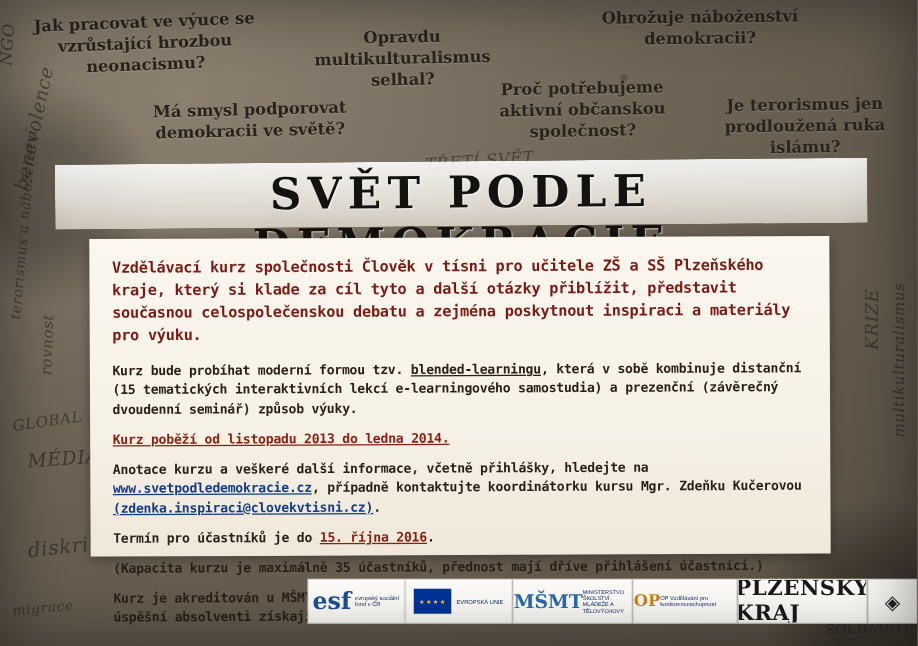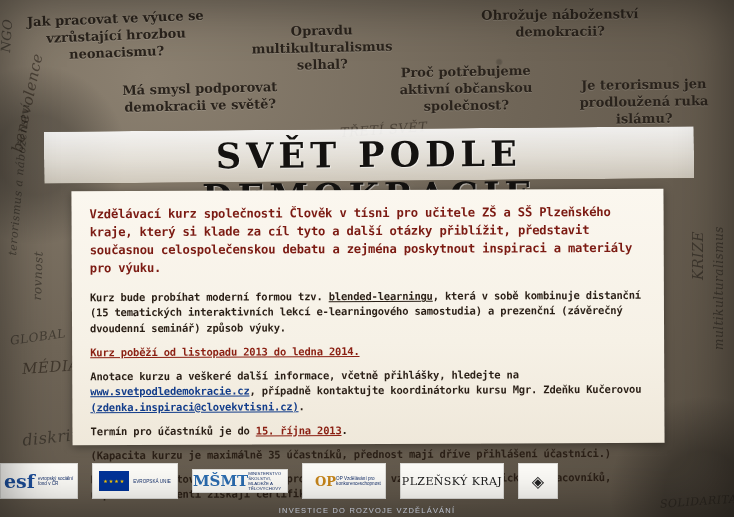--- a/index.html
+++ b/index.html
@@ -159,22 +159,21 @@
 
   
   .logobar {
     position: absolute;
     left: 0;
     right: 0;
     bottom: 6px;
     height: 60px;
     display: flex;
     align-items: center;
-    justify-content: flex-start;
-    gap: 14px;
+    justify-content: flex-end;
   }
   .logo {
     background: #fdfcf8;
     border: 1px solid rgba(0,0,0,0.12);
     display: flex;
     align-items: center;
     justify-content: center;
     font-family: "Liberation Sans", sans-serif;
     color: #15306b;
     box-sizing: border-box;
@@ -192,27 +191,27 @@
   .logo-eu   { width: 86px; height: 36px; font-size: 4.6px; color: #15306b; gap: 4px; }
   .eu-flag {
     width: 30px; height: 20px; background: #003399; position: relative; flex: none;
   }
   .eu-flag::after{
     content: "★★★★";
     position: absolute; inset: 0;
     color: #ffcc00; font-size: 5px; letter-spacing: 1px;
     display: flex; align-items: center; justify-content: center;
   }
-  .logo-msmt { width: 96px; height: 24px; font-size: 4.4px; }
+  .logo-msmt { width: 96px; height: 36px; font-size: 4.4px; }
   .logo-ov   { width: 84px; height: 36px; font-size: 4.6px; }
   .logo-pk   { width: 104px; height: 36px; font-size: 10px; letter-spacing: .4px;}
   .logo-cvt  { width: 40px; height: 36px; }
   .msmt-mark { font-family:"DejaVu Serif", serif; font-weight:bold; font-size:15px; color:#2b6cb0;}
-  .pk-mark { font-family:"DejaVu Serif", serif; font-weight:normal; font-size:11px; color:#1a1a1a;}
-  .ov-mark { font-family:"DejaVu Serif", serif; font-weight:bold; font-size:13px; color:#c8861a;margin-left:12px;}
+  .pk-mark { font-family:"DejaVu Serif", serif; font-weight:bold; font-size:17px; color:#1a1a1a;}
+  .ov-mark { font-family:"DejaVu Serif", serif; font-weight:bold; font-size:13px; color:#c8861a;}
   .cvt-mark{ font-family:"DejaVu Serif", serif; font-weight:bold; font-size:16px; color:#222; }
   .investice {
     position: absolute;
     left: 0; right: 0; bottom: 2px;
     text-align: center;
     font-family: "Liberation Sans", sans-serif;
     font-size: 7.5px;
     letter-spacing: 1.2px;
     color: #dfe6f5;
   }
@@ -262,21 +261,21 @@
 
     <p>
       <span class="u-red">Kurz poběží od listopadu 2013 do ledna 2014.</span>
     </p>
 
     <p>
       <span>Anotace kurzu a veškeré další informace, včetně přihlášky, hledejte na </span><a href="#" class="blue-link">www.svetpodledemokracie.cz</a><span>, případně kontaktujte koordinátorku kursu Mgr. Zdeňku Kučerovou </span><a href="#" class="blue-link">(zdenka.inspiraci@clovekvtisni.cz)</a><span>.</span>
     </p>
 
     <p>
-      <span>Termín pro účastníků je do </span><span class="u-red">15. října 2013</span><span>.</span>
+      <span>Termín pro účastníků je do </span><span class="u-red">15. října 2016</span><span>.</span>
     </p>
 
     <p class="small">(Kapacita kurzu je maximálně 35 účastníků, přednost mají dříve přihlášení účastníci.)</p>
     <p class="small">Kurz je akreditován u MŠMT ČR v programu Dalšího vzdělávání pedagogických pracovníků, úspěšní absolventi získají certifikát.</p>
   </div>
 
   <div class="logobar">
     <div class="logo logo-esf">
       <span class="esf-mark">esf</span>
       <span class="esf-txt">evropský sociální fond v ČR</span>
@@ -294,16 +293,15 @@
       <span>OP Vzdělávání pro konkurenceschopnost</span>
     </div>
     <div class="logo logo-pk">
       <span class="pk-mark">PLZEŇSKÝ KRAJ</span>
     </div>
     <div class="logo logo-cvt">
       <span class="cvt-mark">◈</span>
     </div>
   </div>
 
-  <div class="investice">INVESTICE DO ROZVOJE VZDĚLÁVÁNÍ</div>
 
   <div class="vignette"></div>
 </div>
 
 </body></html>

